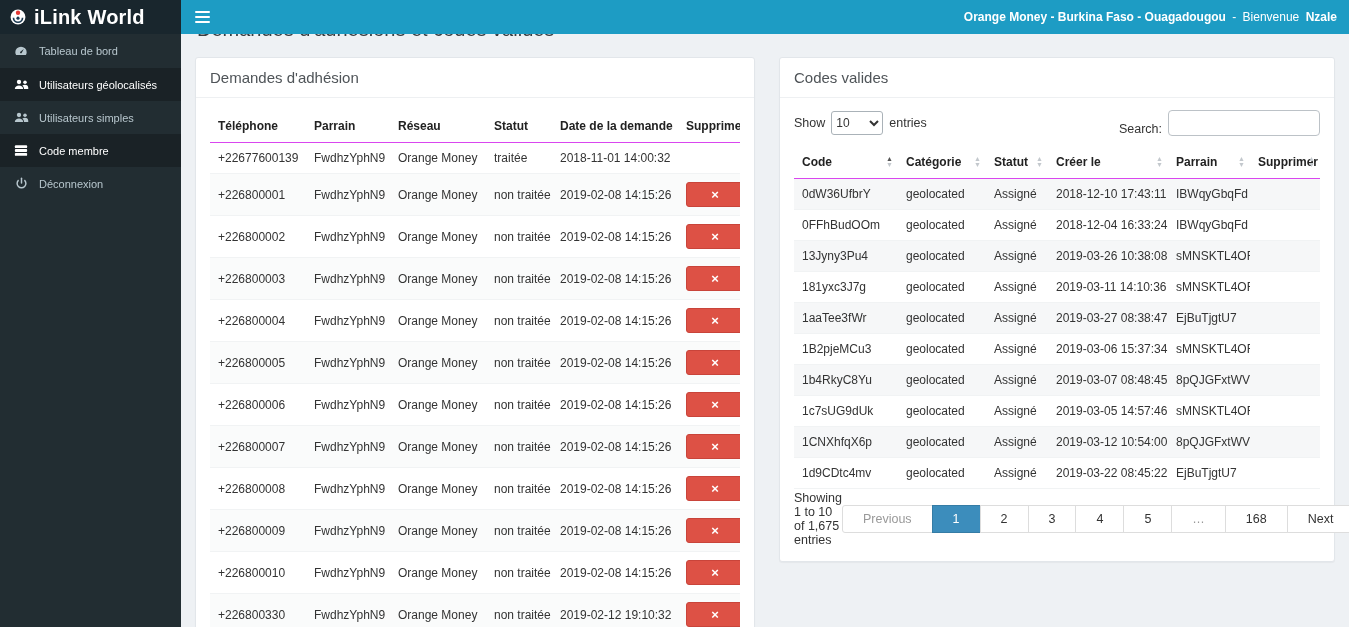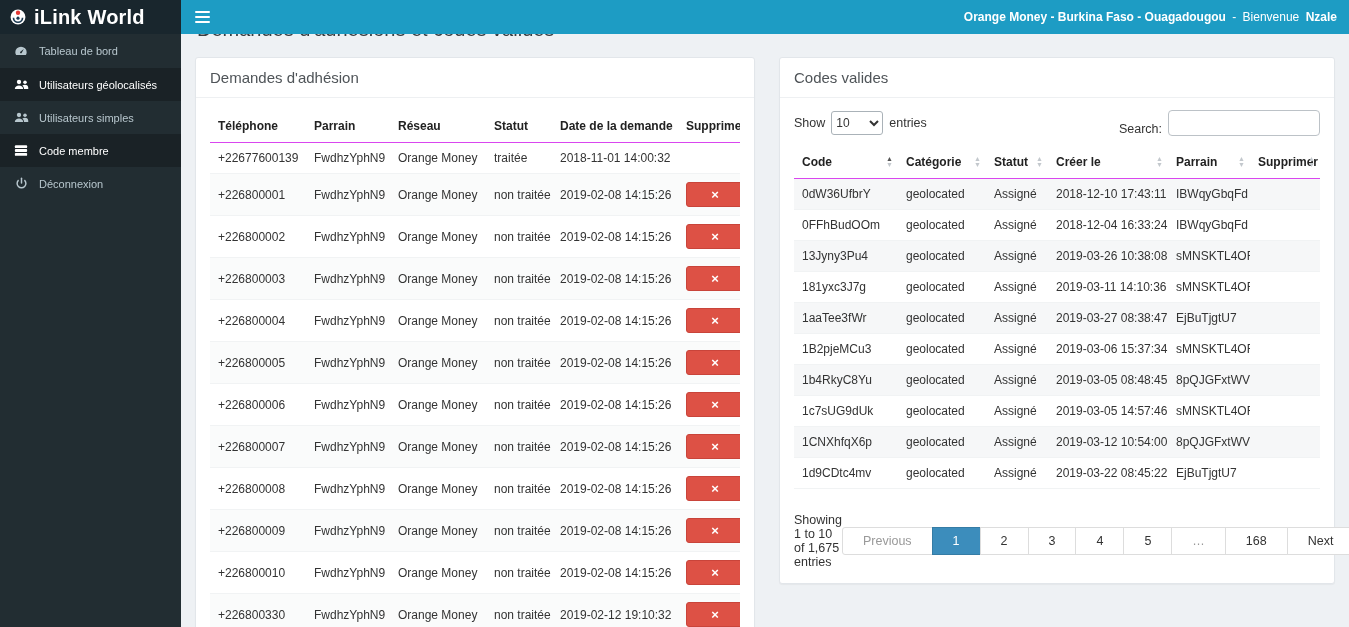--- a/index.html
+++ b/index.html
@@ -78,21 +78,21 @@
   .length select {
     width: 52px; height: 24px; font-size: 12px; border: 1px solid #aab2b8; border-radius: 3px;
     background: #fff; color: #333; font-family: "Liberation Sans", sans-serif;
   }
   .search { display: flex; align-items: flex-end; gap: 6px; }
   .search input {
     width: 152px; height: 26px; border: 1px solid #bcc2c7; border-radius: 4px; padding: 0 7px;
     font-size: 12px; font-family: "Liberation Sans", sans-serif; outline: none;
   }
 
-  .tfoot { display: flex; justify-content: space-between; align-items: center; margin-top: 24px; }
+  .tfoot { display: flex; justify-content: space-between; align-items: center; margin-top: 2px; }
   .info { font-size: 12.5px; color: #333; }
   .pagination { display: flex; }
   .page-btn {
     display: inline-block; padding: 6px 20px; font-size: 12.5px; color: #333;
     background: #fff; border: 1px solid #ddd; margin-left: -1px; cursor: pointer; user-select: none;
   }
   .page-btn:first-child { border-radius: 3px 0 0 3px; margin-left: 0; }
   .page-btn:last-child { border-radius: 0 3px 3px 0; }
   .page-btn.disabled { color: #999; cursor: default; }
   .page-btn.ellipsis { color: #999; cursor: default; }
@@ -417,21 +417,21 @@
                 <td>geolocated</td>
                 <td>Assigné</td>
                 <td>2019-03-06 15:37:34</td>
                 <td>sMNSKTL4OR</td>
                 <td></td>
               </tr>
               <tr>
                 <td>1b4RkyC8Yu</td>
                 <td>geolocated</td>
                 <td>Assigné</td>
-                <td>2019-03-05 08:48:45</td>
+                <td>2019-03-07 08:48:45</td>
                 <td>8pQJGFxtWV</td>
                 <td></td>
               </tr>
               <tr>
                 <td>1c7sUG9dUk</td>
                 <td>geolocated</td>
                 <td>Assigné</td>
                 <td>2019-03-05 14:57:46</td>
                 <td>sMNSKTL4OR</td>
                 <td></td>

